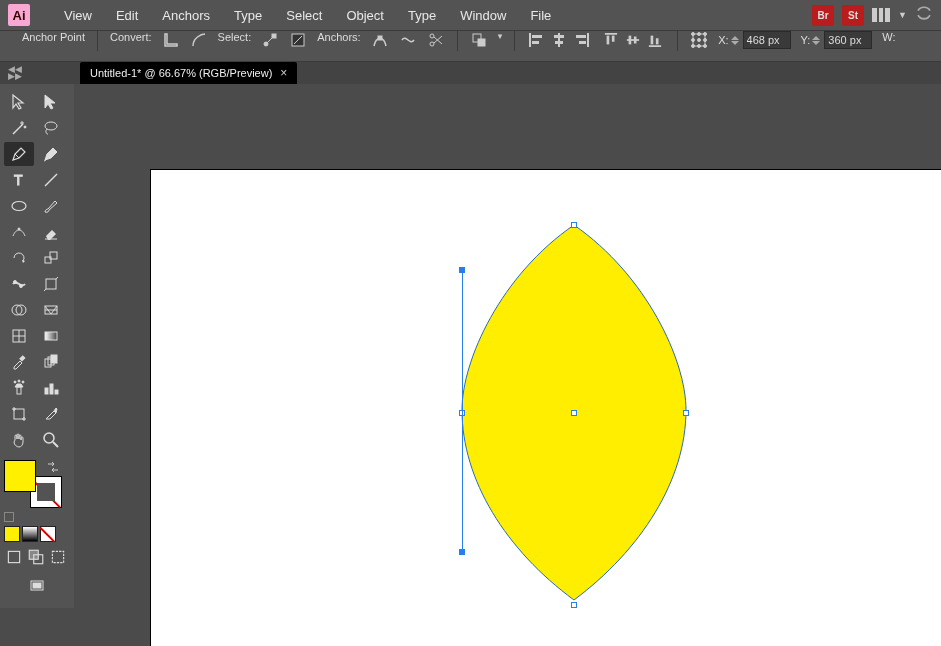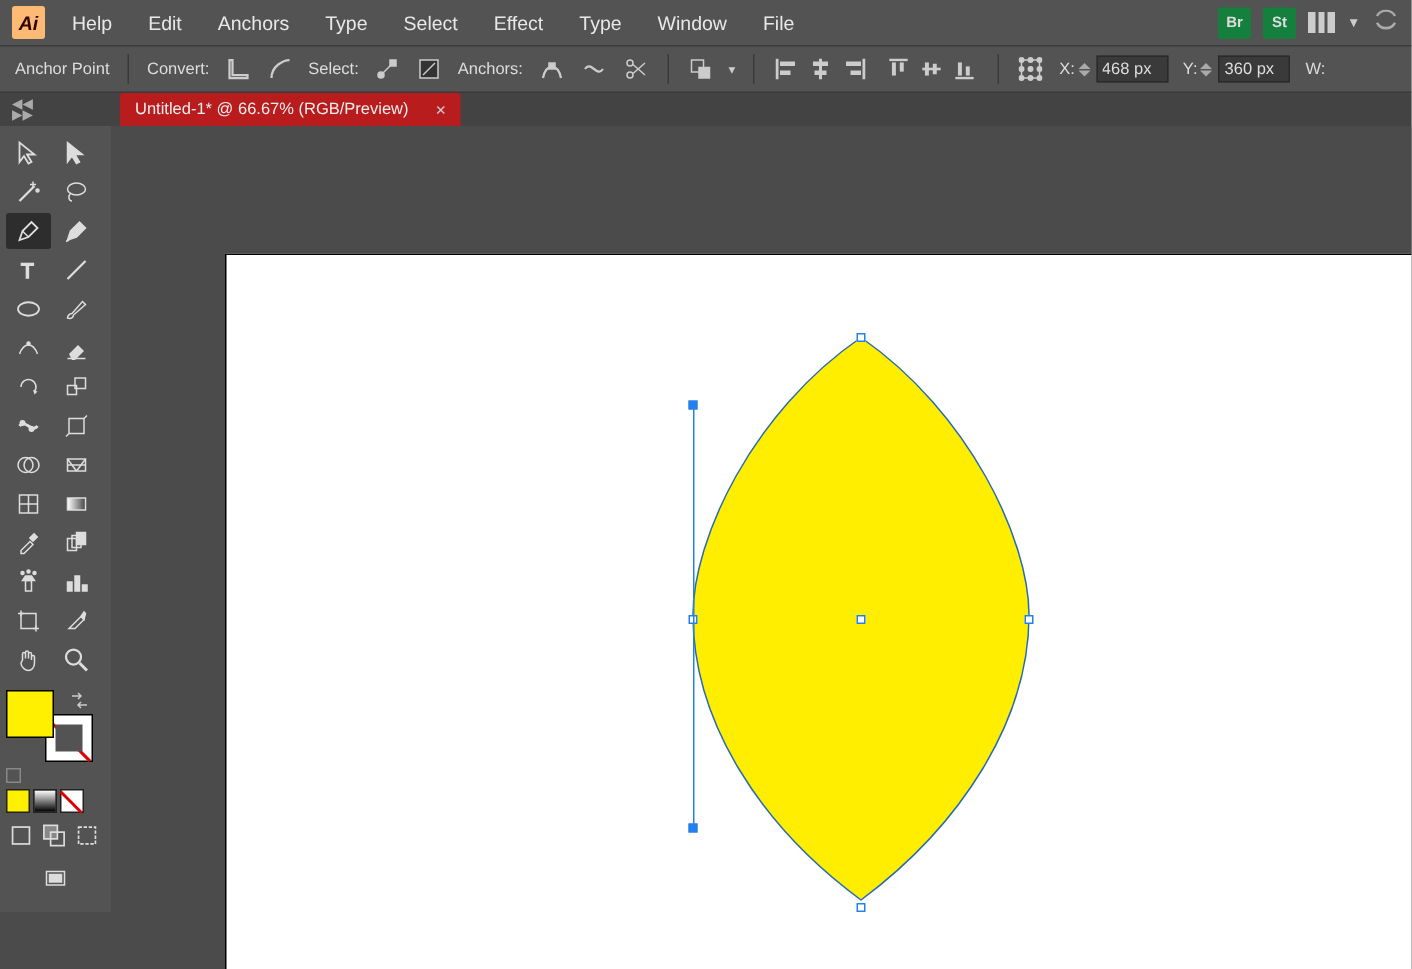--- a/index.html
+++ b/index.html
@@ -1,49 +1,49 @@
 <!DOCTYPE html>
 <html><head>
 <meta charset="utf-8">
 <style>
   * { margin:0; padding:0; box-sizing:border-box; font-family:"Segoe UI",Tahoma,sans-serif; }
   body { background:#4b4b4b; width:941px; height:646px; overflow:hidden; color:#ddd; font-size:12px; user-select:none; }
   
   
   .menubar { height:30px; background:#535353; display:flex; align-items:center; padding:0 8px; gap:4px; }
-  .ai-logo { width:22px; height:22px; background:#fdba74; color:#330000; font-weight:bold; font-size:13px; display:flex; align-items:center; justify-content:center; border-radius:2px; margin-right:4px;font-style:italic; }
+  .ai-logo { width:22px; height:22px; background:#f9a8d4; color:#330000; font-weight:bold; font-size:13px; display:flex; align-items:center; justify-content:center; border-radius:2px; margin-right:20px; }
   .menu-item { padding:6px 10px; color:#e8e8e8; font-size:13px; cursor:pointer; }
   .menubar-right { margin-left:auto; display:flex; align-items:center; gap:8px; }
-  .icon-btn { width:22px; height:21px; background:#15803d; color:#ddd; display:flex; align-items:center; justify-content:center; font-size:10px; font-weight:bold; border-radius:2px;}
+  .icon-btn { width:22px; height:21px; background:#b91c1c; color:#ddd; display:flex; align-items:center; justify-content:center; font-size:10px; font-weight:bold; border-radius:2px;}
   .arrange-icn { width:24px; height:14px; display:flex; gap:2px; }
   .arrange-icn span{ flex:1; background:#ccc;}
   .chev{ font-size:9px; color:#ccc;}
   .sync-icn svg{width:18px;height:18px;fill:#aaa;}
   
   
-  .ctrlbar { height:32px; background:#535353; border-top:1px solid #3a3a3a; border-bottom:1px solid #3a3a3a; display:flex; align-items:center; padding:0 10px; gap:10px; color:#ddd; font-size:11px;}
+  .ctrlbar { height:32px; background:#535353; border-top:1px solid #3a3a3a; border-bottom:1px solid #3a3a3a; display:flex; align-items:flex-start; padding:0 22px; gap:10px; color:#ddd; font-size:11px;}
   .ctrl-label { color:#ddd; font-size:11px; }
   .ctrl-ic { width:18px; height:18px; display:flex; align-items:center; justify-content:center; color:#ccc;}
   .ctrl-ic svg{ width:16px;height:16px; fill:#ccc; stroke:#ccc;}
   .sep{ width:1px;height:20px;background:#3a3a3a; margin:0 2px;}
   .align-grp{ display:flex; gap:2px;}
   .align-btn{ width:20px;height:18px; display:flex; align-items:center; justify-content:center;}
   .align-btn svg{width:16px;height:14px;fill:#ccc;}
   .coord{ display:flex; align-items:center; gap:2px;}
   .coord-lbl{font-size:11px;color:#ddd;}
   .spin{ width:10px;height:18px; display:flex; flex-direction:column; justify-content:center; gap:1px;}
   .spin::before,.spin::after{content:"";width:0;height:0;border-left:4px solid transparent;border-right:4px solid transparent;}
   .spin::before{border-bottom:4px solid #aaa;}
   .spin::after{border-top:4px solid #aaa;}
   .coord input{ width:48px; height:18px; background:#3a3a3a; border:1px solid #2a2a2a; color:#ddd; font-size:11px; padding:0 3px;}
   
   
   .tab-strip{ height:22px; background:#434343; display:flex; align-items:flex-end; padding-left:8px;}
   .tab-strip .dchevs{ width:12px; font-size:9px; line-height:7px; color:#aaa; margin-right:60px; align-self:center;}
-  .doc-tab{ background:#b91c1c; height:22px; padding:0 10px; display:flex; align-items:center; gap:18px; font-size:11px; color:#eee; border-top-left-radius:2px; border-top-right-radius:2px;}
+  .doc-tab{ background:#000000; height:22px; padding:0 10px; display:flex; align-items:center; gap:8px; font-size:11px; color:#eee; border-top-left-radius:2px; border-top-right-radius:2px;}
   .doc-tab .close{ font-size:12px; color:#ccc; cursor:pointer;}
   
   
   .workspace{ position:absolute; top:84px; left:0; right:0; bottom:0; background:#4b4b4b;}
   
   
   .toolbox{ position:absolute; top:0; left:0; width:74px; background:#535353; padding:6px 4px 10px 4px; display:flex; flex-direction:column; gap:2px; z-index:5;}
   .tool-row{ display:flex; gap:2px; }
   .tool{ width:30px; height:24px; display:flex; align-items:center; justify-content:center; color:#ddd; border-radius:2px; cursor:pointer;}
   .tool.active{ background:#2d2d2d; }
@@ -69,26 +69,26 @@
   .anchor{ position:absolute; width:6px; height:6px; background:#fff; border:1px solid #2680eb;}
   .anchor.solid{ background:#2680eb;}
   .handle-line{ position:absolute; width:1px; background:#2680eb;}
   
 </style>
 </head>
 <body>
 
 <div class="menubar">
   <div class="ai-logo">Ai</div>
-  <div class="menu-item">Help</div>
+  <div class="menu-item">View</div>
   <div class="menu-item">Edit</div>
   <div class="menu-item">Anchors</div>
   <div class="menu-item">Type</div>
   <div class="menu-item">Select</div>
-  <div class="menu-item">Effect</div>
+  <div class="menu-item">Object</div>
   <div class="menu-item">Type</div>
   <div class="menu-item">Window</div>
   <div class="menu-item">File</div>
   <div class="menubar-right">
     <div class="icon-btn">Br</div>
     <div class="icon-btn">St</div>
     <div class="ctrl-ic">
       <div class="arrange-icn">
           <span></span>
           <span></span>

